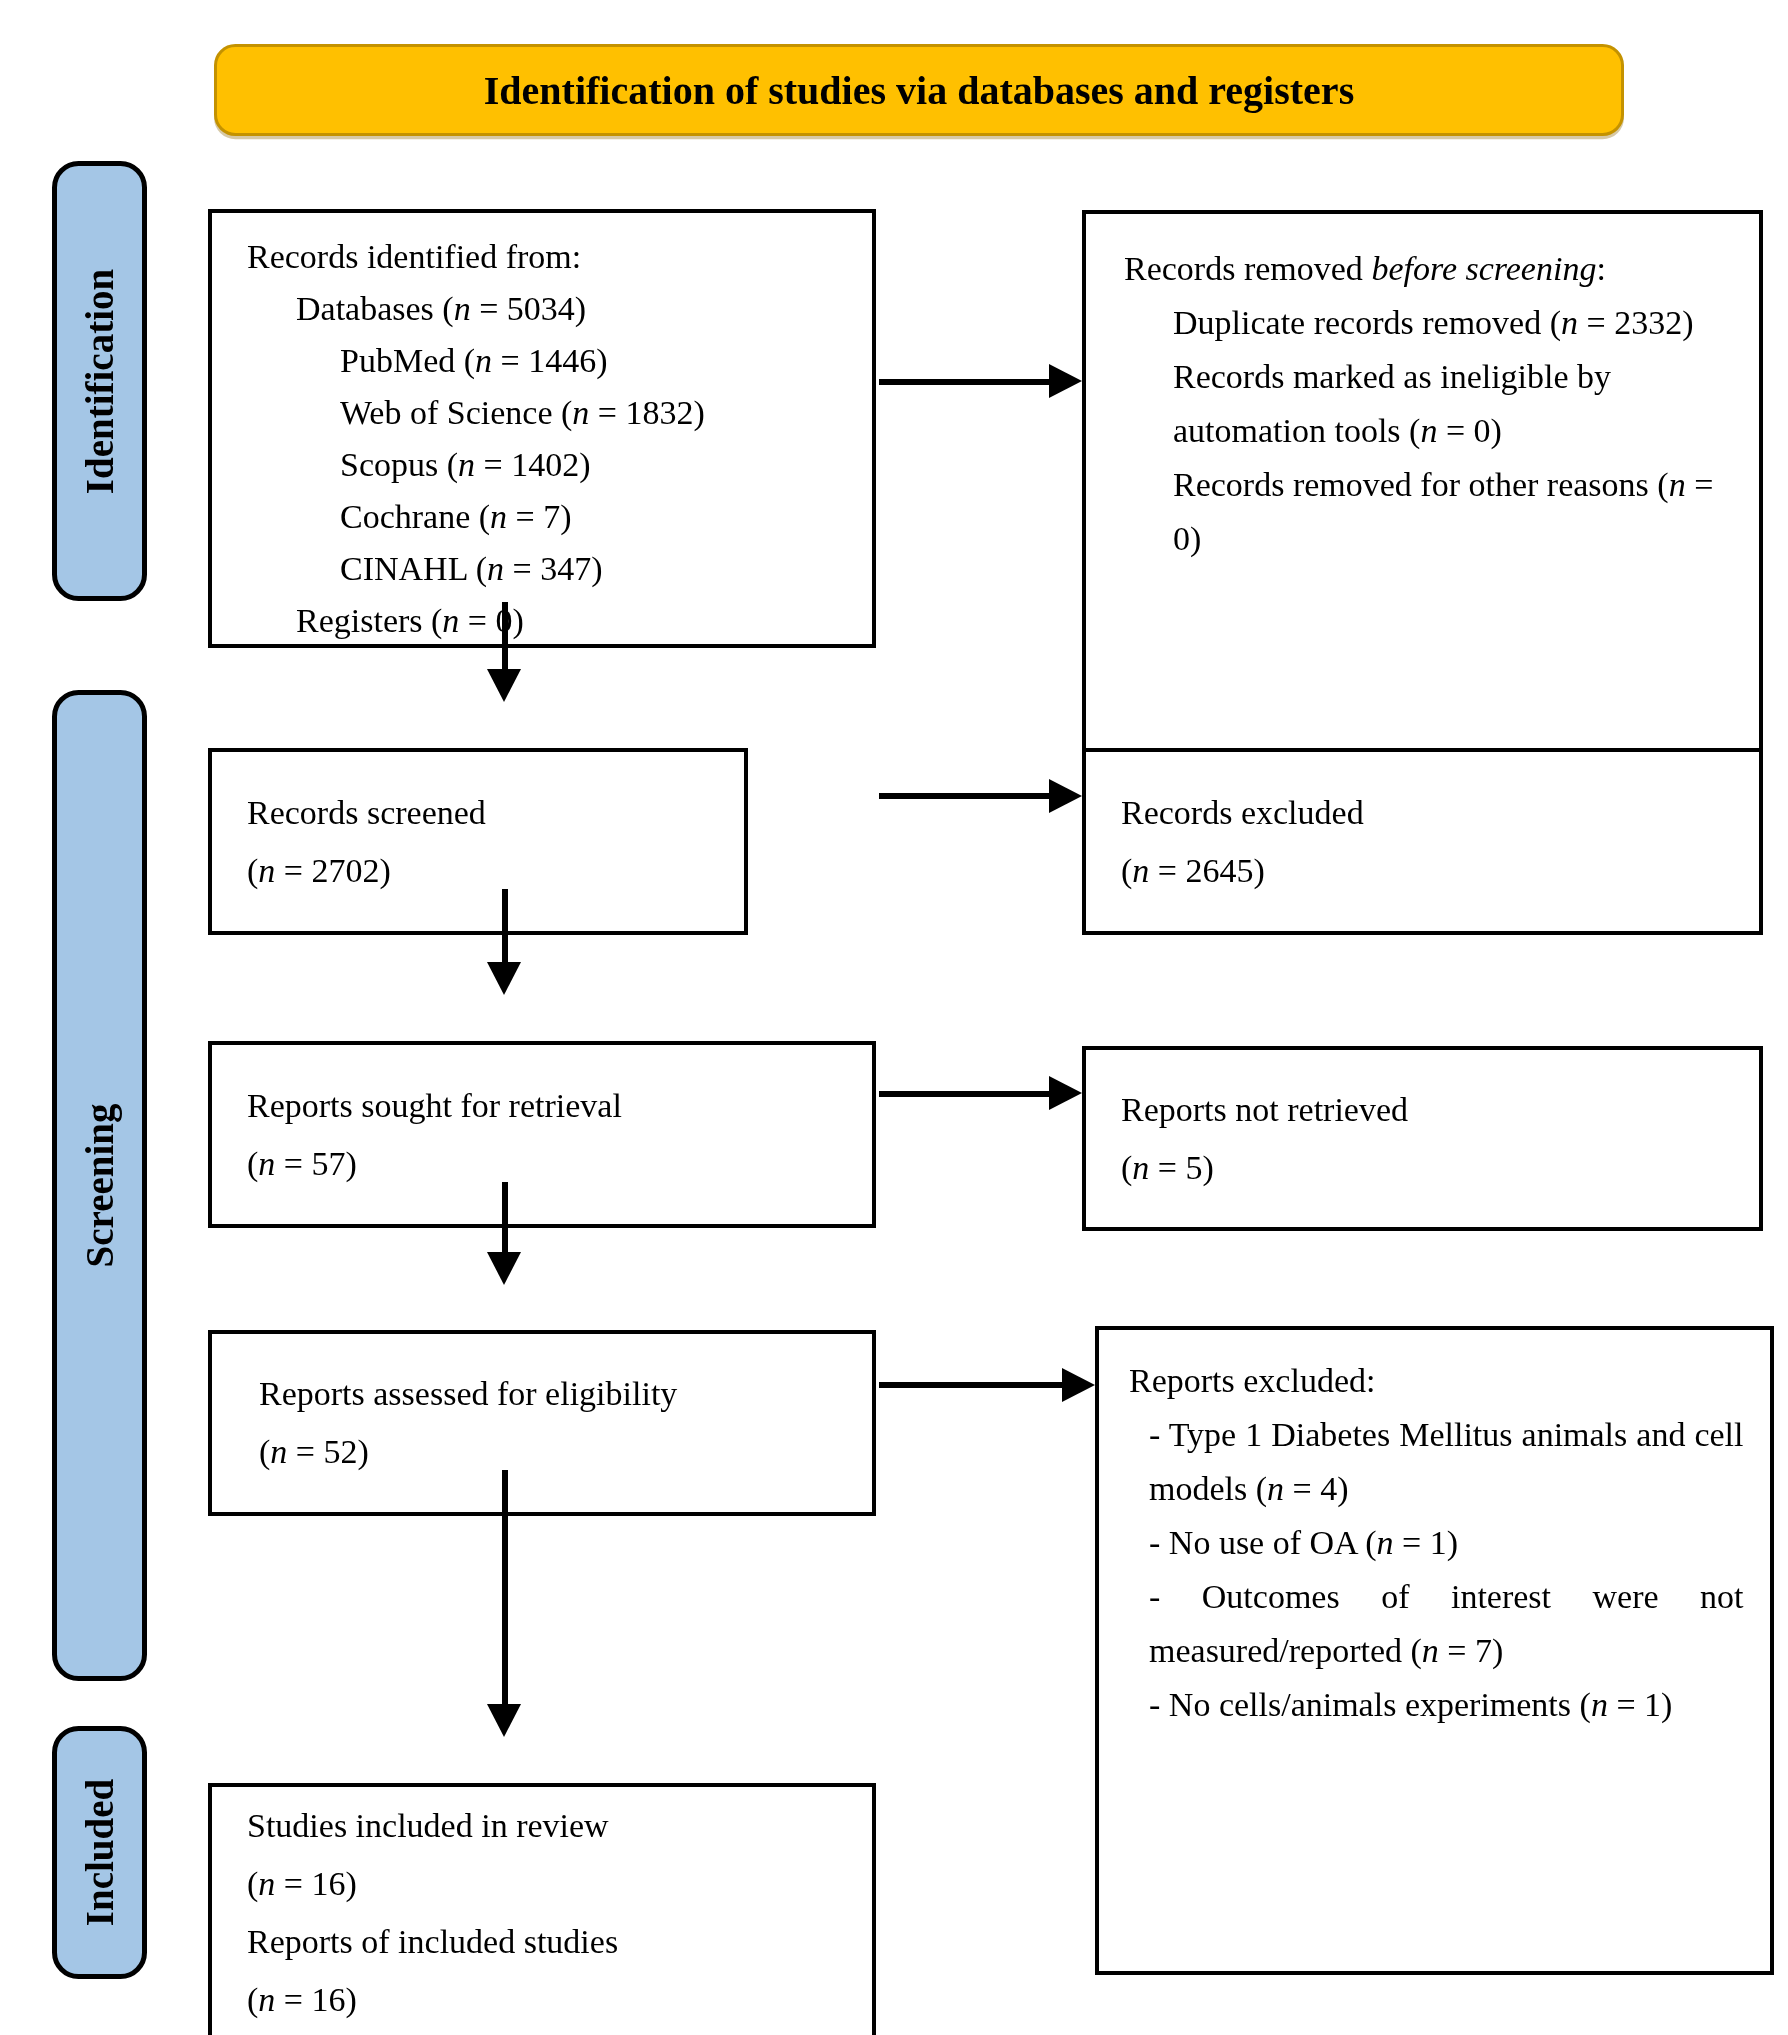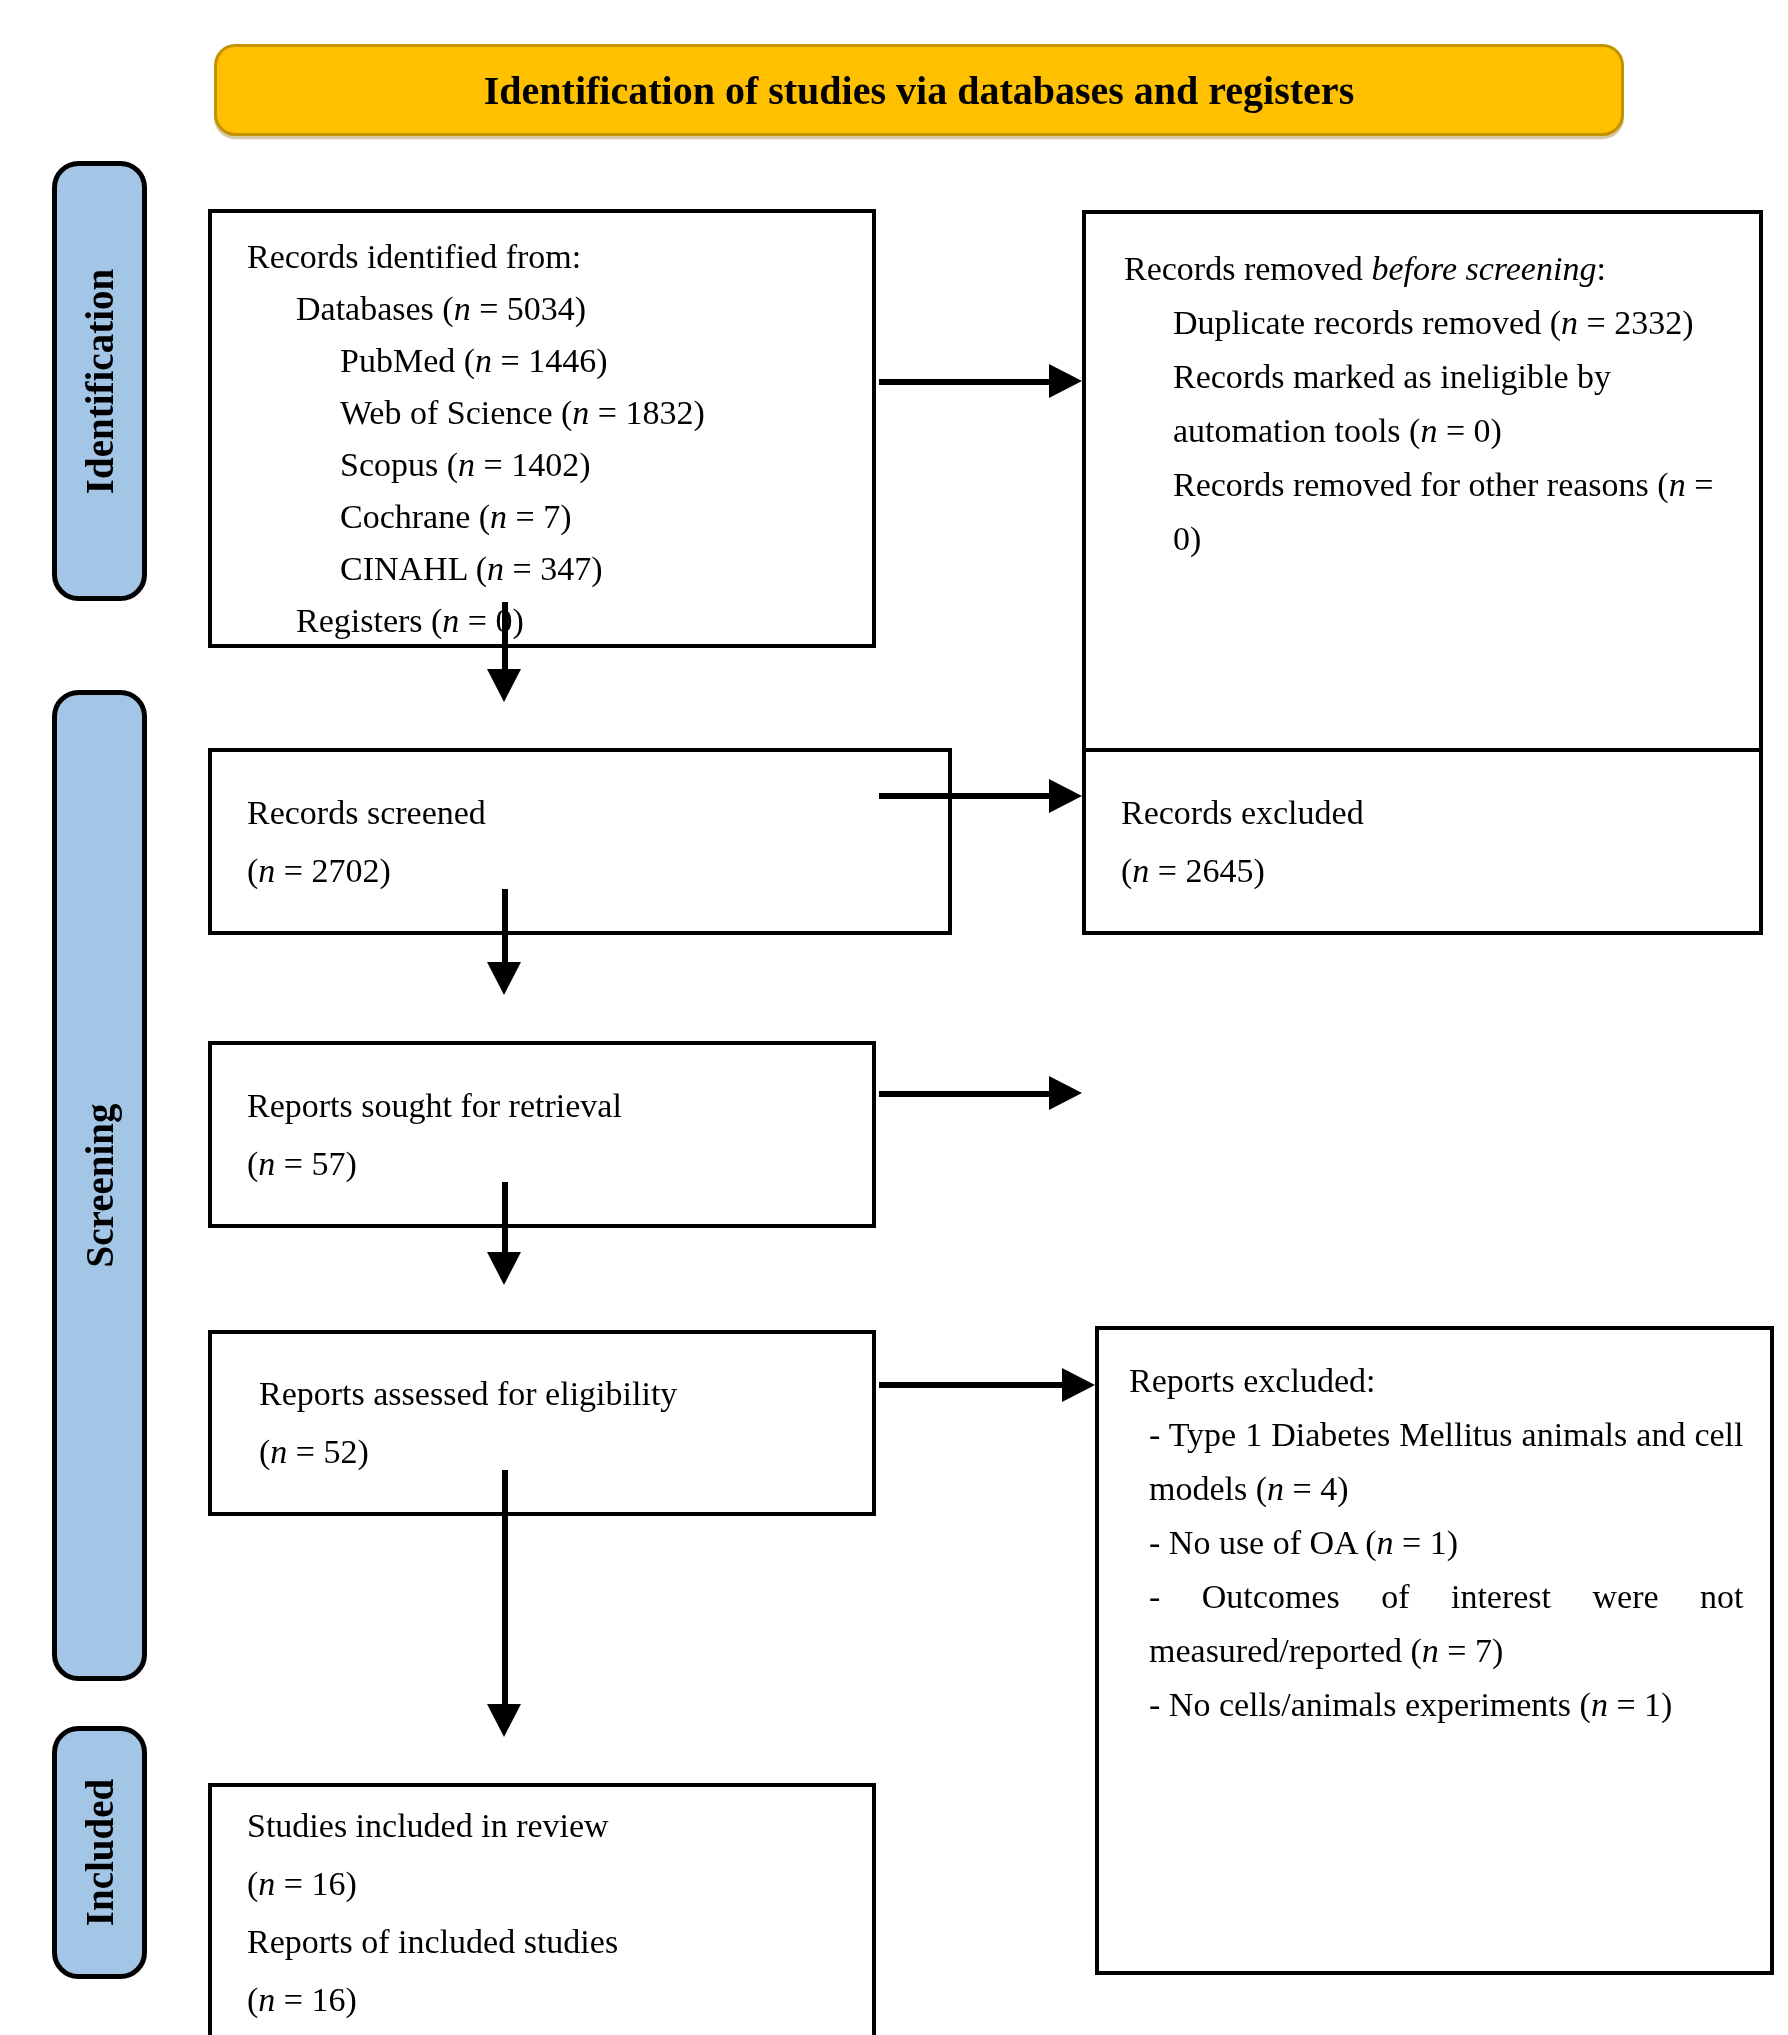--- a/index.html
+++ b/index.html
@@ -100,35 +100,39 @@
     <span class="line ind1">Registers (<i>n</i> = 0)</span>
   </div>
 
   <div class="fbox rm-box" style="left:1082px;top:164px;width:681px;height:544px;">
     <span class="line ind0">Records removed <i>before screening</i>:</span>
     <span class="line ind1">Duplicate records removed (<i>n</i> = 2332)</span>
     <span class="line ind1">Records marked as ineligible by automation tools (<i>n</i> = 0)</span>
     <span class="line ind1">Records removed for other reasons (<i>n</i> = 0)</span>
   </div>
 
-  <div class="fbox centerbox" style="left:208px;top:702px;width:744px;height:187px;">
+  <div class="fbox centerbox" style="left:208px;top:702px;width:540px;height:187px;">
     <span class="line">Records screened</span>
     <span class="line">(<i>n</i> = 2702)</span>
   </div>
 
   <div class="fbox centerbox" style="left:1082px;top:702px;width:681px;height:187px;">
     <span class="line">Records excluded</span>
     <span class="line">(<i>n</i> = 2645)</span>
   </div>
 
   <div class="fbox centerbox" style="left:208px;top:995px;width:668px;height:187px;">
     <span class="line">Reports sought for retrieval</span>
     <span class="line">(<i>n</i> = 57)</span>
   </div>
 
+  <div class="fbox centerbox" style="left:1082px;top:1000px;width:681px;height:185px;">
+    <span class="line">Reports not retrieved</span>
+    <span class="line">(<i>n</i> = 5)</span>
+  </div>
 
   <div class="fbox centerbox" style="left:208px;top:1284px;width:668px;height:186px;padding-left:47px;">
     <span class="line">Reports assessed for eligibility</span>
     <span class="line">(<i>n</i> = 52)</span>
   </div>
 
   <div class="fbox rx-box" style="left:1095px;top:1280px;width:679px;height:649px;">
     <span class="line">Reports excluded:</span>
     <span class="line item">- Type 1 Diabetes Mellitus animals and cell models (<i>n</i> = 4)</span>
     <span class="line item">- No use of OA (<i>n</i> = 1)</span>

